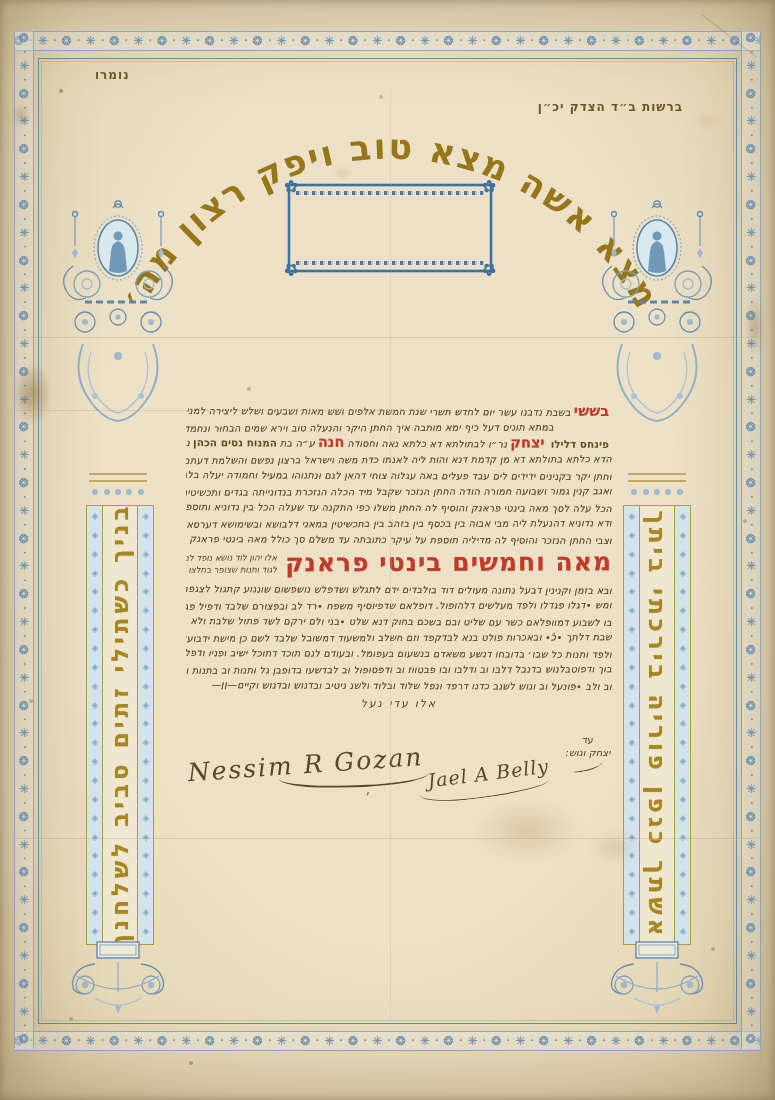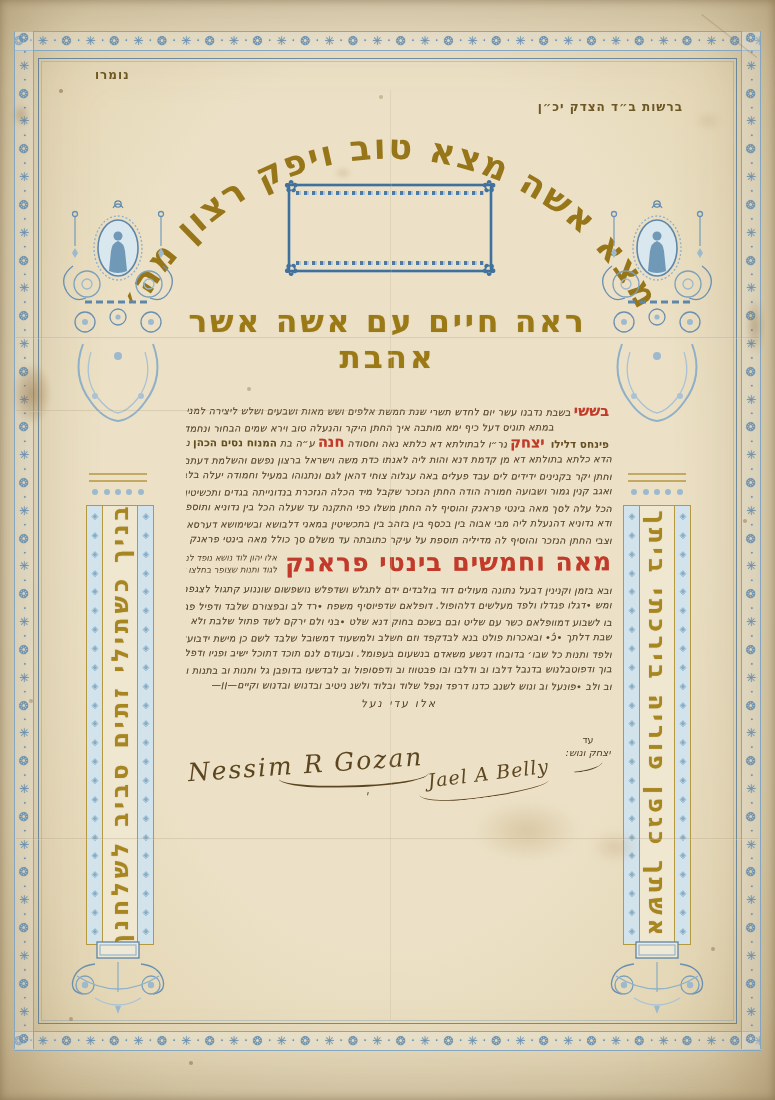--- a/index.html
+++ b/index.html
@@ -202,21 +202,20 @@
 
   <div id="cartouche">
     <div class="chain t"></div>
     <div class="chain b"></div>
     <span class="curl c1">✿</span>
     <span class="curl c2">✿</span>
     <span class="curl c3">✿</span>
     <span class="curl c4">✿</span>
   </div>
 
-  <div id="subtitle">ראה חיים עם אשה אשר אהבת</div>
 
   <div id="pillar-left">
     <svg class="cap-svg" style="left:55px;top:196px">
         <use href="#capital"></use>
       </svg>
     <div class="shaft" style="left:86px">
       <div class="shaft-band">◈ ◈ ◈ ◈ ◈ ◈ ◈ ◈ ◈ ◈ ◈ ◈ ◈ ◈ ◈ ◈ ◈ ◈ ◈ ◈ ◈ ◈ ◈ ◈ ◈ ◈ ◈ ◈ ◈ ◈ ◈ ◈ ◈ ◈ ◈ ◈ ◈ ◈ ◈ ◈ </div>
       <div class="shaft-mid">
         <span class="vtext">בניך כשתילי זתים סביב לשלחנך</span>
       </div>

